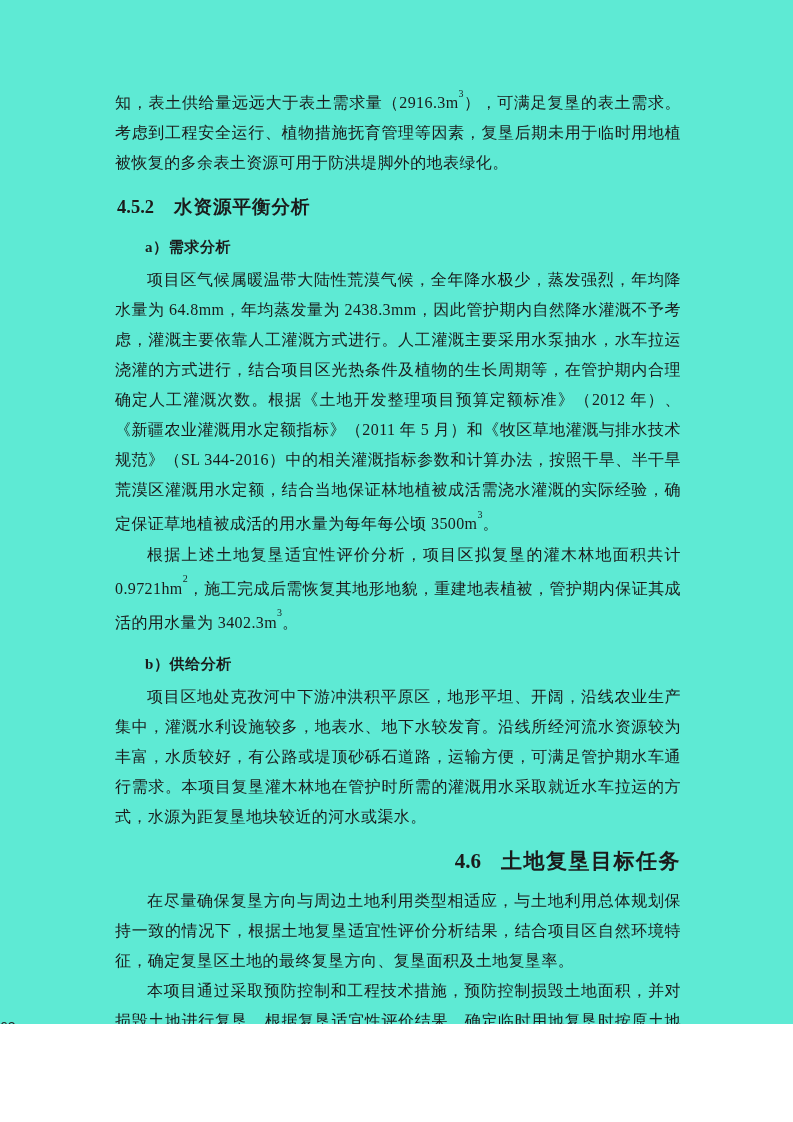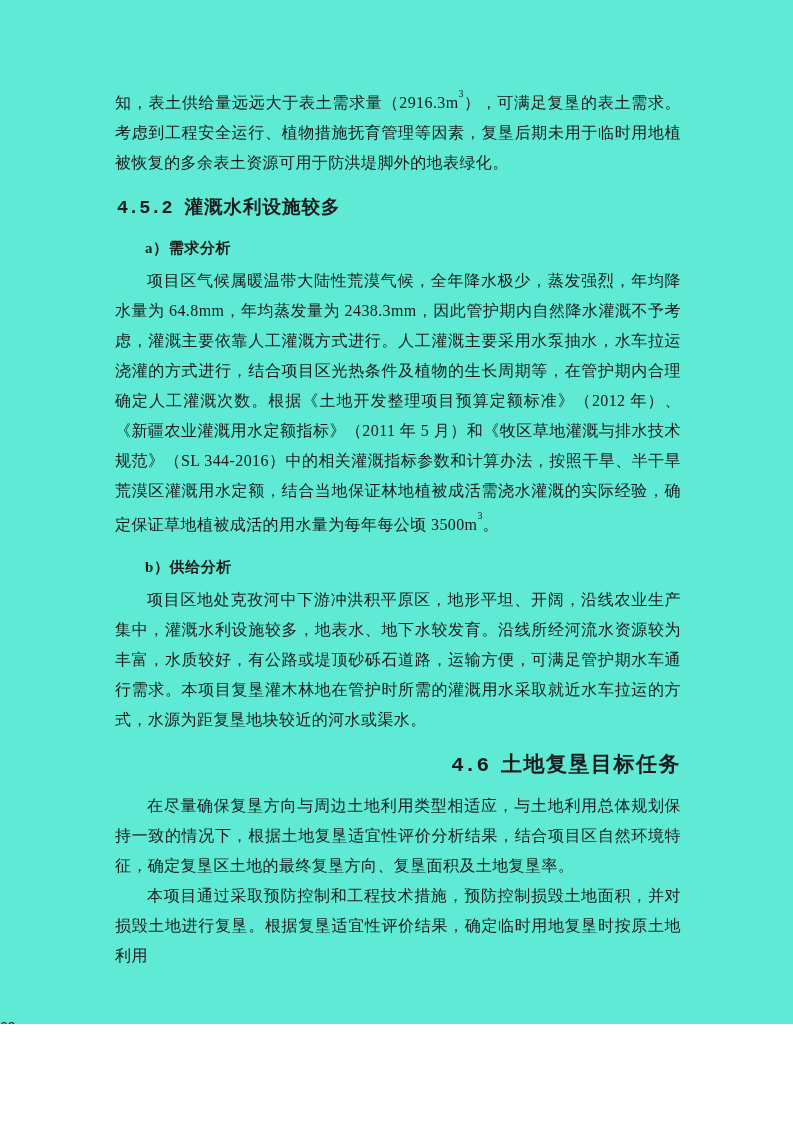--- a/index.html
+++ b/index.html
@@ -40,24 +40,24 @@
   }
   .sec-head-3 {
     font-family: "Liberation Sans", sans-serif;
     font-weight: bold;
     font-size: 18.5px;
     letter-spacing: 1px;
     margin: 15px 0 0 2px;
     line-height: 27px;
   }
   .sec-head-2 .h-num, .sec-head-3 .h-num {
-    font-family: Liberation Mono, monospace;
+    font-family: Liberation Serif, serif;
     font-weight: bold;
     letter-spacing: 0;
-    margin-right: 12px;
+    margin-right: 20px;
   }
   .sub-head {
     font-size: 15px;
     font-weight: bold;
     letter-spacing: 0.6px;
     margin: 15px 0 6px 0;
     text-indent: 2em;
     line-height: 23px;
   }
   .mt4  { margin-top: 4px; }
@@ -80,26 +80,27 @@
   }
 </style>
 </head>
 <body>
 
 <div class="page">
   <div class="content">
 
     <p class="body-para no-indent"><span>知，表土供给量远远大于表土需求量（2916.3m</span><sup class="sup">3</sup><span>），可满足复垦的表土需求。考虑到工程安全运行、植物措施抚育管理等因素，复垦后期未用于临时用地植被恢复的多余表土资源可用于防洪堤脚外的地表绿化。</span></p>
 
-    <h3 class="sec-head-3"><span class="h-num">4.5.2</span><span>灌溉水利设施较多</span></h3>
+    <h3 class="sec-head-3"><span class="h-num">4.5.2</span><span>水资源平衡分析</span></h3>
 
     <p class="sub-head">a）需求分析</p>
 
     <p class="body-para mt4"><span>项目区气候属暖温带大陆性荒漠气候，全年降水极少，蒸发强烈，年均降水量为 64.8mm，年均蒸发量为 2438.3mm，因此管护期内自然降水灌溉不予考虑，灌溉主要依靠人工灌溉方式进行。人工灌溉主要采用水泵抽水，水车拉运浇灌的方式进行，结合项目区光热条件及植物的生长周期等，在管护期内合理确定人工灌溉次数。根据《土地开发整理项目预算定额标准》（2012 年）、《新疆农业灌溉用水定额指标》（2011 年 5 月）和《牧区草地灌溉与排水技术规范》（SL 344-2016）中的相关灌溉指标参数和计算办法，按照干旱、半干旱荒漠区灌溉用水定额，结合当地保证林地植被成活需浇水灌溉的实际经验，确定保证草地植被成活的用水量为每年每公顷 3500m</span><sup class="sup">3</sup><span>。</span></p>
 
+    <p class="body-para mt2"><span>根据上述土地复垦适宜性评价分析，项目区拟复垦的灌木林地面积共计 0.9721hm</span><sup class="sup">2</sup><span>，施工完成后需恢复其地形地貌，重建地表植被，管护期内保证其成活的用水量为 3402.3m</span><sup class="sup">3</sup><span>。</span></p>
 
     <p class="sub-head">b）供给分析</p>
 
     <p class="body-para mt4">项目区地处克孜河中下游冲洪积平原区，地形平坦、开阔，沿线农业生产集中，灌溉水利设施较多，地表水、地下水较发育。沿线所经河流水资源较为丰富，水质较好，有公路或堤顶砂砾石道路，运输方便，可满足管护期水车通行需求。本项目复垦灌木林地在管护时所需的灌溉用水采取就近水车拉运的方式，水源为距复垦地块较近的河水或渠水。</p>
 
     <h2 class="sec-head-2"><span class="h-num">4.6</span><span>土地复垦目标任务</span></h2>
 
     <p class="body-para">在尽量确保复垦方向与周边土地利用类型相适应，与土地利用总体规划保持一致的情况下，根据土地复垦适宜性评价分析结果，结合项目区自然环境特征，确定复垦区土地的最终复垦方向、复垦面积及土地复垦率。</p>
 
     <p class="body-para mt2">本项目通过采取预防控制和工程技术措施，预防控制损毁土地面积，并对损毁土地进行复垦。根据复垦适宜性评价结果，确定临时用地复垦时按原土地利用</p>

